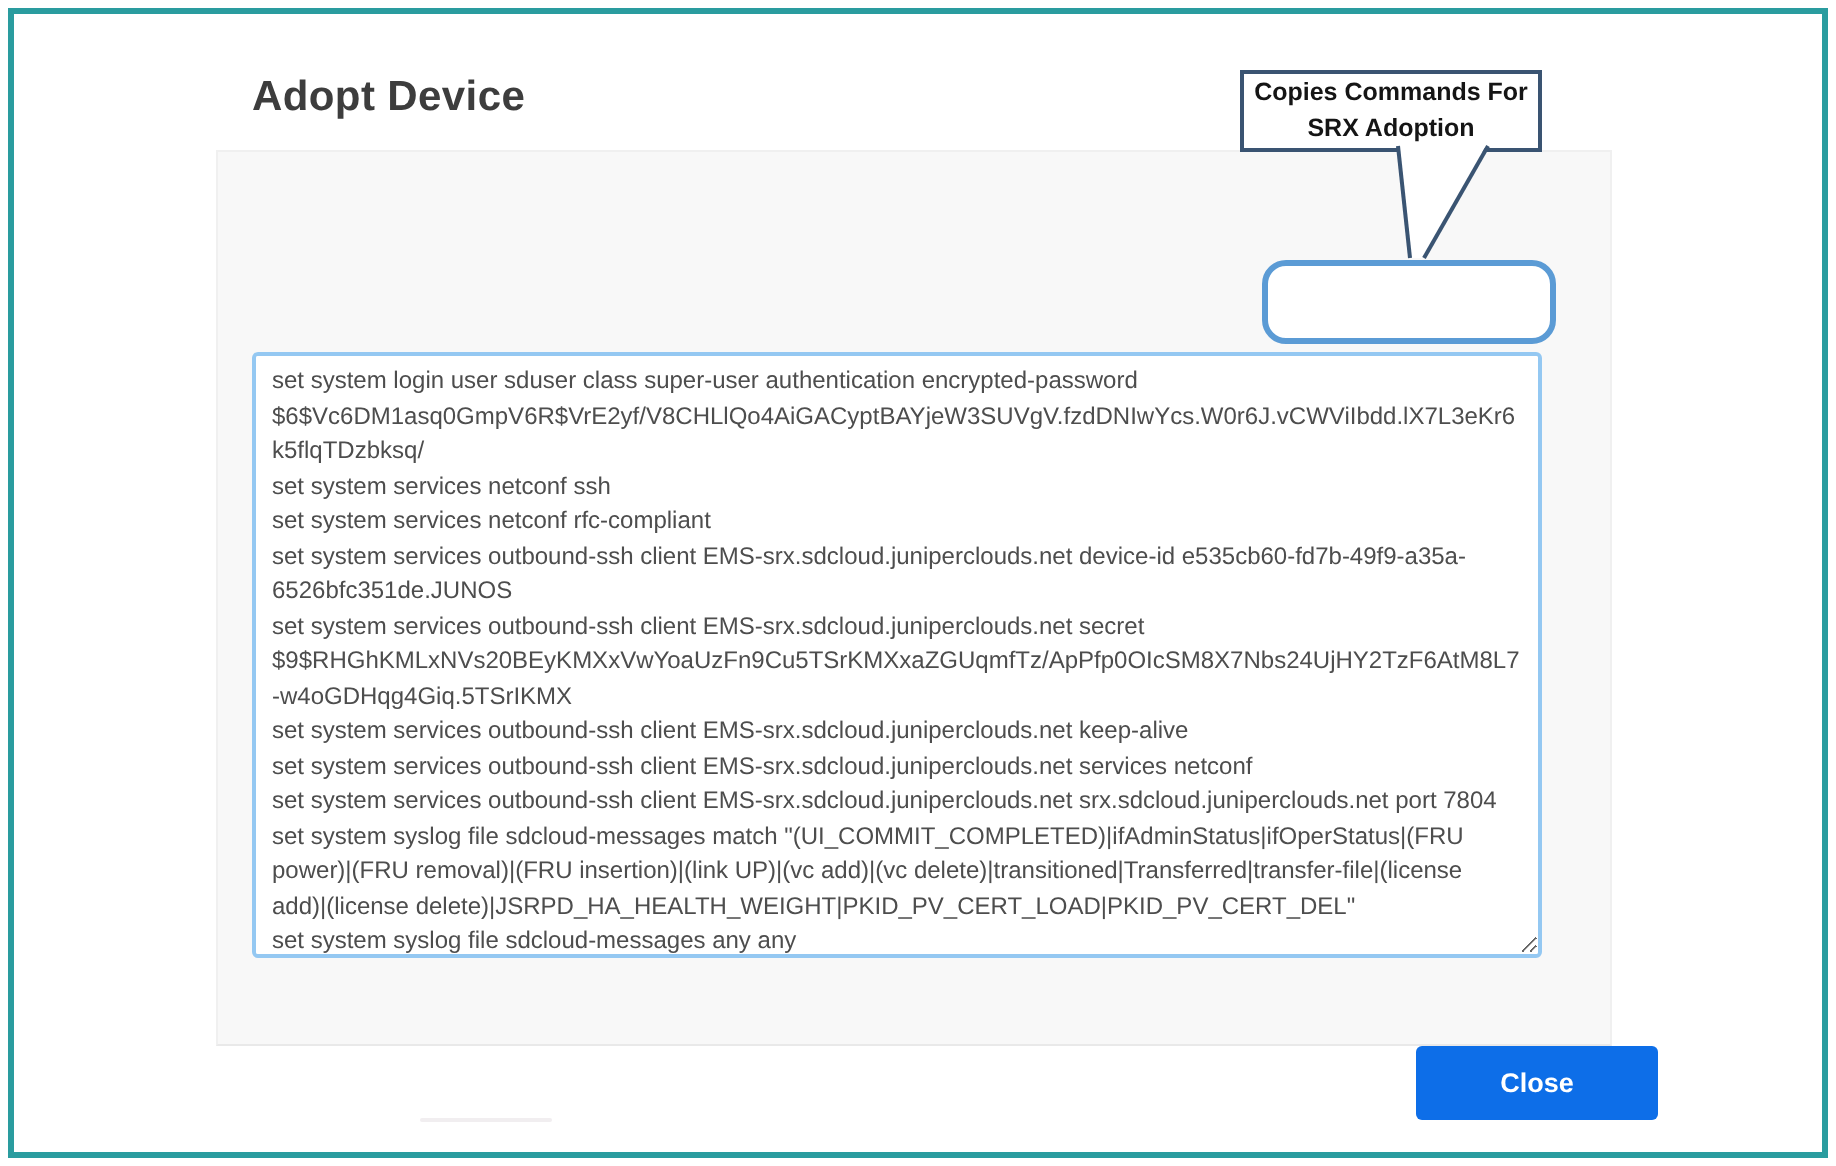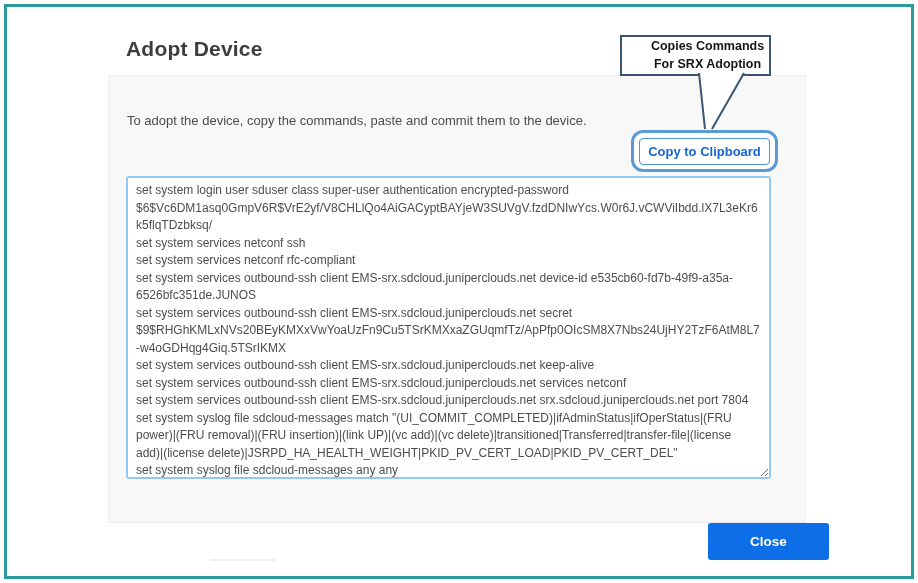--- a/index.html
+++ b/index.html
@@ -22,36 +22,34 @@
   .instruction{position:absolute;left:18px;top:37px;font-size:13px;color:var(--text-body);}
   .ring{position:absolute;left:522px;top:54px;width:147px;height:42px;border:3px solid var(--ring-blue);border-radius:12px;background:#fff;}
   .copy-btn{position:absolute;left:530px;top:62px;width:131px;height:27px;background:#fff;border:1.5px solid var(--copy-border);border-radius:4px;color:var(--copy-blue);font-family:"Liberation Sans",sans-serif;font-size:13px;font-weight:700;cursor:pointer;}
   .cmds{position:absolute;left:17px;top:100px;width:645px;height:303px;border:2px solid var(--ta-border);border-radius:3px;background:#fff;padding:4px 8px;font-family:"Liberation Sans",sans-serif;font-size:12px;line-height:17.5px;color:#4d4d4d;overflow-y:scroll;overflow-x:hidden;word-wrap:break-word;resize:both;outline:none;}
   .cmds::-webkit-scrollbar{width:13px;height:13px;}
   .cmds::-webkit-scrollbar-track{background:#fcfcfc;border-left:1px solid #f1f1f1;}
   .cmds::-webkit-scrollbar-thumb{background:#c5c5c5;border-radius:7px;border:2px solid #fcfcfc;}
   .cmds::-webkit-scrollbar-corner{background:#fafafa;}
   .close-btn{position:absolute;left:701px;top:516px;width:121px;height:37px;background:var(--blue);border:none;border-radius:3px;color:#fff;font-family:"Liberation Sans",sans-serif;font-size:13.5px;font-weight:700;cursor:pointer;}
   .callout{position:absolute;left:613px;top:28px;width:151px;height:41px;background:#fff;border:2px solid var(--callout-border);z-index:4;display:flex;align-items:center;justify-content:center;text-align:center;}
-  .callout-text{font-size:12.5px;font-weight:700;color:#151515;line-height:1.42;width:146px;margin-left:24px;}
+  .callout-text{font-size:12.5px;font-weight:700;color:#151515;line-height:1.42;width:146px;}
   .tail-svg{position:absolute;left:0;top:0;width:910px;height:575px;z-index:5;pointer-events:none;}
   .divider-smudge{position:absolute;left:203px;top:552px;width:66px;height:2px;background:#f1eef0;border-radius:1px;}
 </style>
 </head>
 <body>
 
 <div class="frame">
 
   <h1 class="page-title">Adopt Device</h1>
 
   <div class="panel">
-    <p class="instruction">To adopt the device, copy the commands, paste and commit them to the device.</p>
 
     <div class="ring"></div>
-    <button class="copy-btn">Copy to Clipboard</button>
 
     <textarea class="cmds" spellcheck="false" style="">set system login user sduser class super-user authentication encrypted-password $6$Vc6DM1asq0GmpV6R$VrE2yf/V8CHLlQo4AiGACyptBAYjeW3SUVgV.fzdDNIwYcs.W0r6J.vCWViIbdd.lX7L3eKr6k5flqTDzbksq/
 set system services netconf ssh
 set system services netconf rfc-compliant
 set system services outbound-ssh client EMS-srx.sdcloud.juniperclouds.net device-id e535cb60-fd7b-49f9-a35a-6526bfc351de.JUNOS
 set system services outbound-ssh client EMS-srx.sdcloud.juniperclouds.net secret $9$RHGhKMLxNVs20BEyKMXxVwYoaUzFn9Cu5TSrKMXxaZGUqmfTz/ApPfp0OIcSM8X7Nbs24UjHY2TzF6AtM8L7-w4oGDHqg4Giq.5TSrIKMX
 set system services outbound-ssh client EMS-srx.sdcloud.juniperclouds.net keep-alive
 set system services outbound-ssh client EMS-srx.sdcloud.juniperclouds.net services netconf
 set system services outbound-ssh client EMS-srx.sdcloud.juniperclouds.net srx.sdcloud.juniperclouds.net port 7804
 set system syslog file sdcloud-messages match "(UI_COMMIT_COMPLETED)|ifAdminStatus|ifOperStatus|(FRU power)|(FRU removal)|(FRU insertion)|(link UP)|(vc add)|(vc delete)|transitioned|Transferred|transfer-file|(license add)|(license delete)|JSRPD_HA_HEALTH_WEIGHT|PKID_PV_CERT_LOAD|PKID_PV_CERT_DEL"

